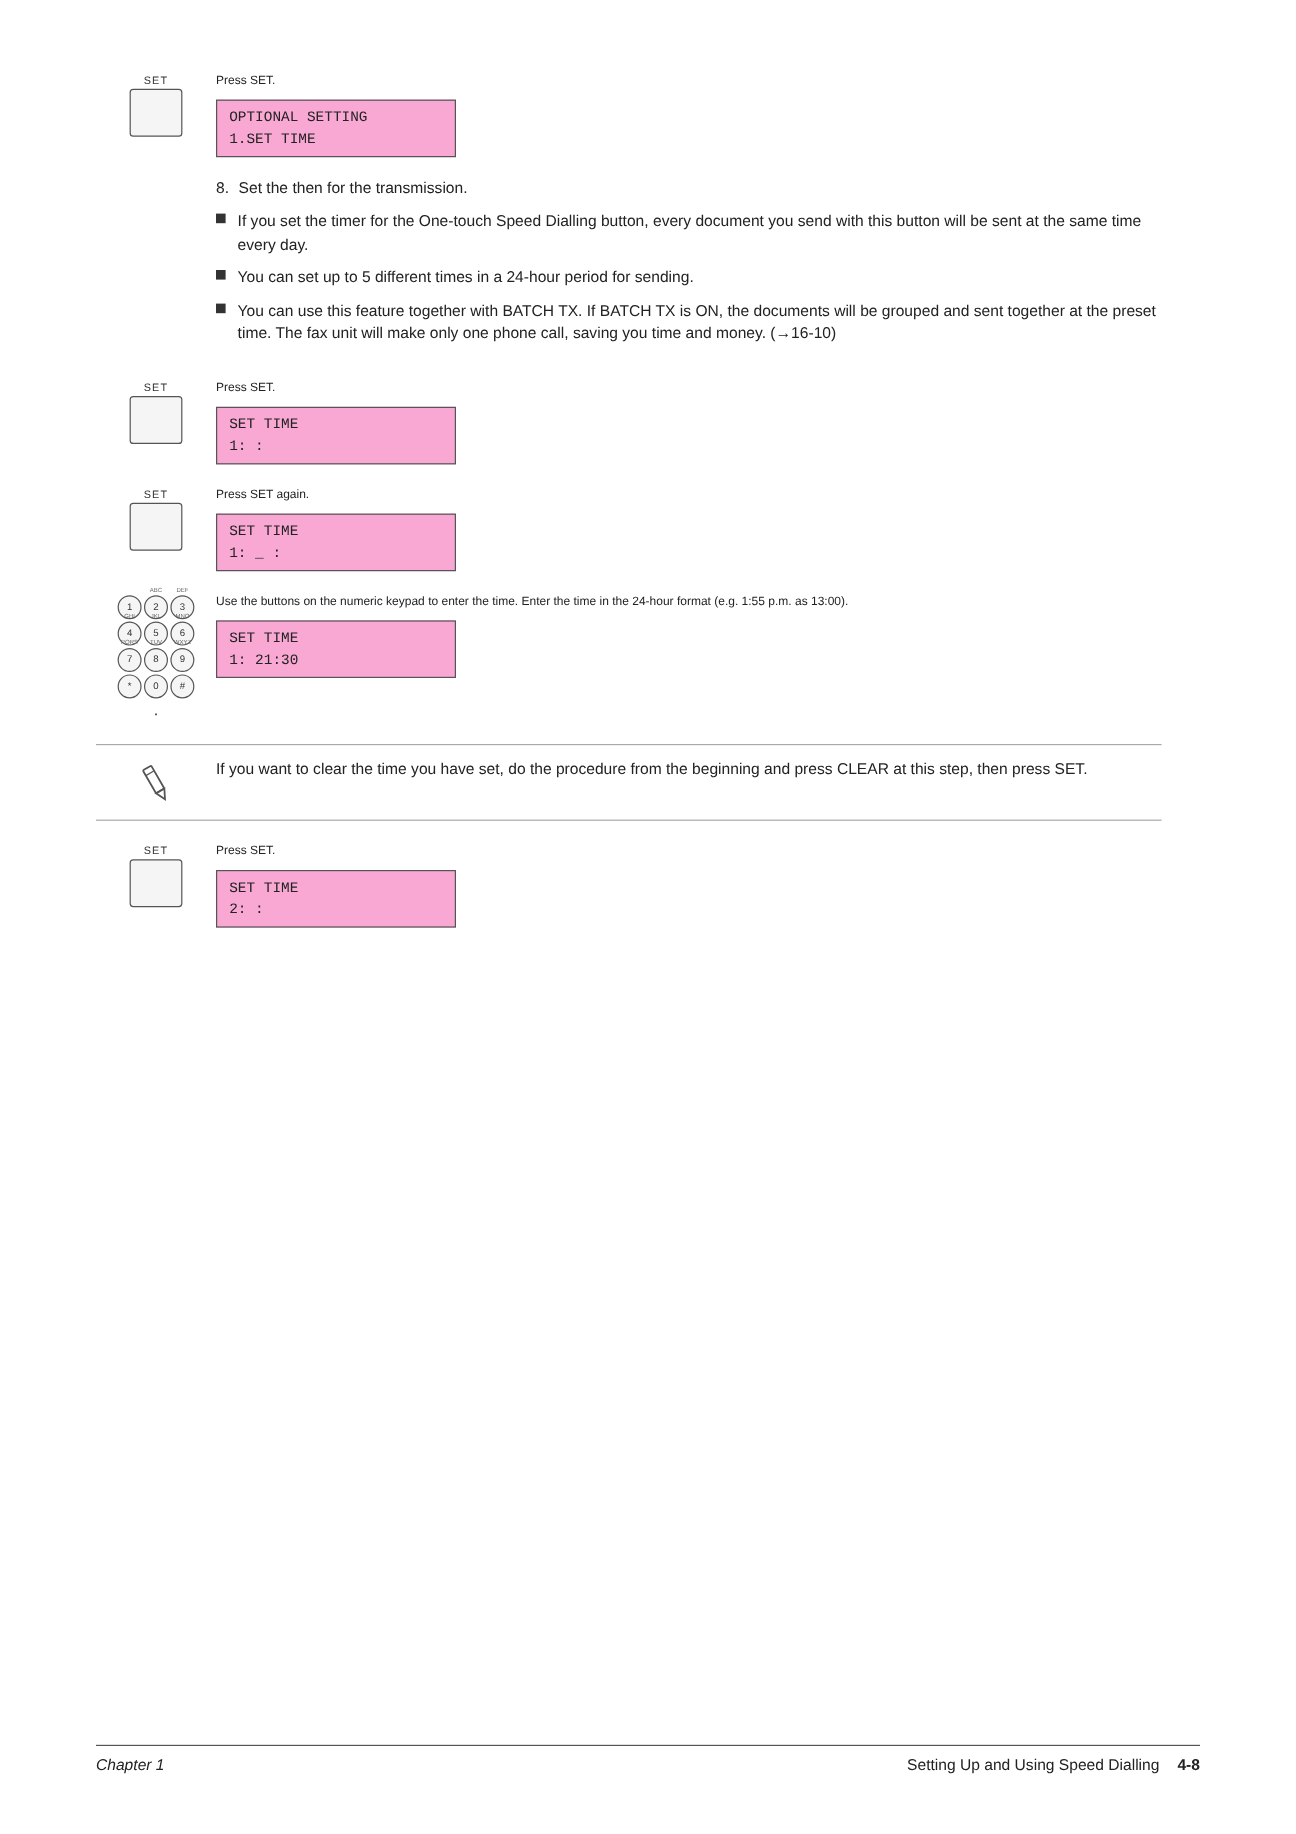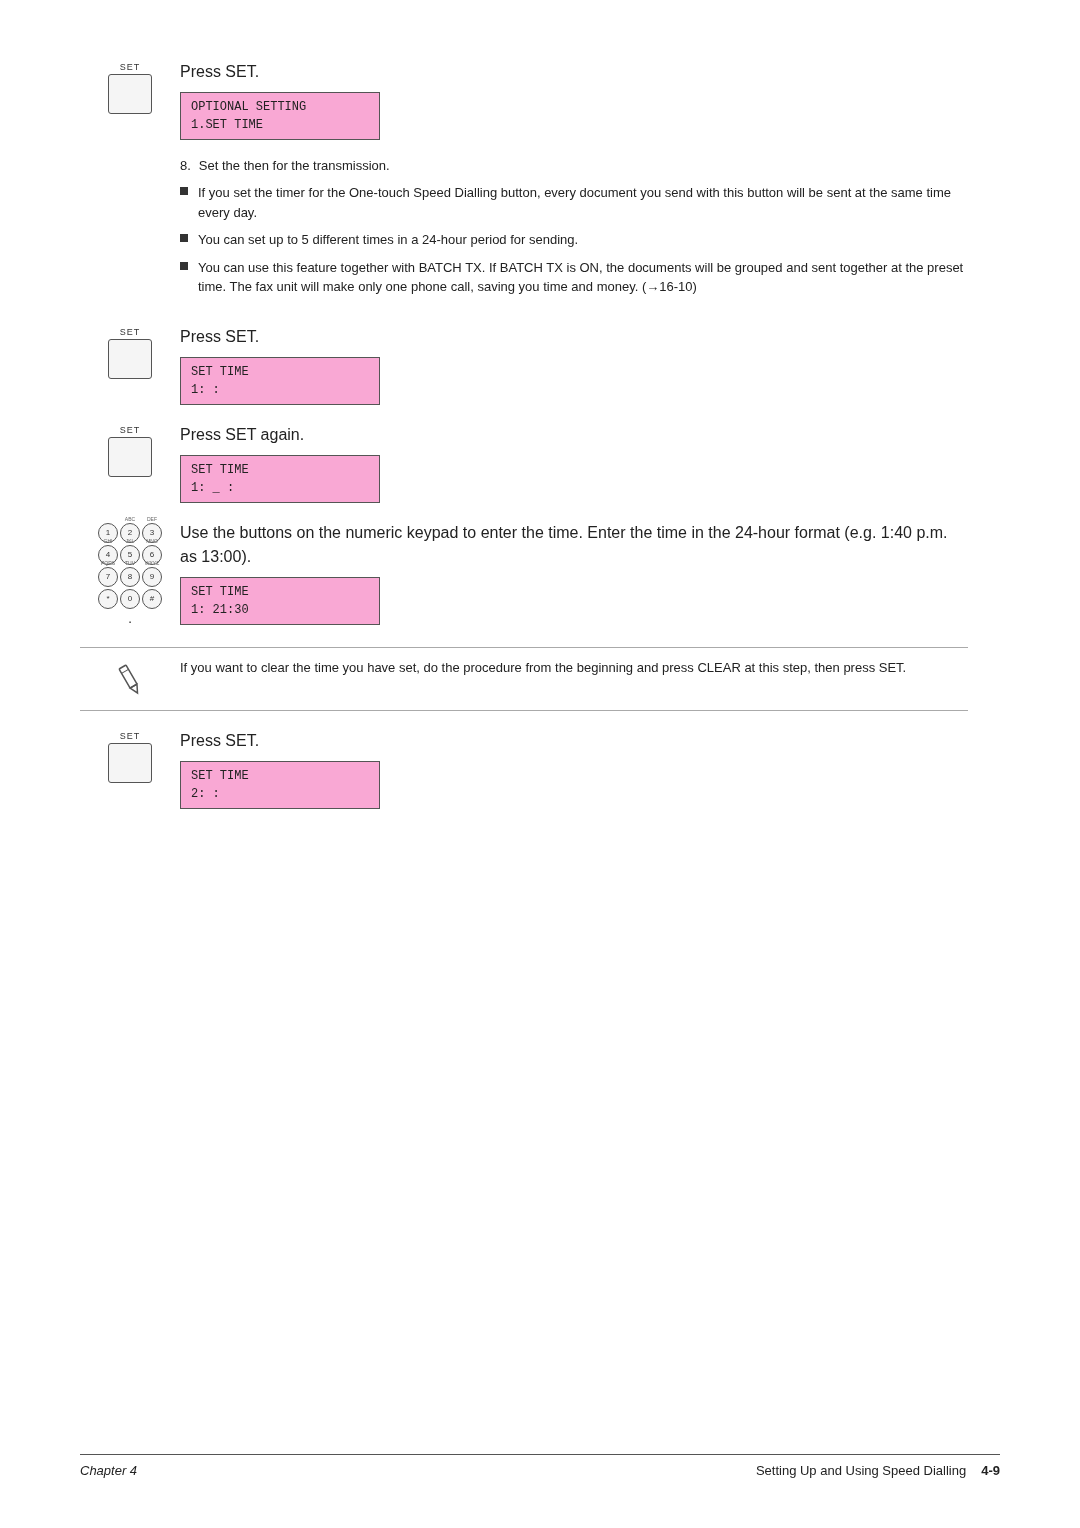--- a/index.html
+++ b/index.html
@@ -183,21 +183,21 @@
     }
     .footer-left {
       font-style: italic;
       font-size: 13px;
     }
     .footer-page {
       font-weight: bold;
     }
 
     .press-set-text {
-      font-size: 16px;
+      font-size: 10px;
       margin-bottom: 8px;
       line-height: 1.5;
     }
   </style>
 </head>
 <body>
 
 <div class="page">
 
   <div class="step-row">
@@ -325,21 +325,21 @@
           </div>
           <div class="keypad-key">
             <span>#</span>
           </div>
         </div>
 
         <div style="margin-top:4px; font-size:14px; color:#333; text-align:center;">·</div>
       </div>
     </div>
     <div class="step-content-col">
-      <p class="press-set-text">Use the buttons on the numeric keypad to enter the time. Enter the time in the 24-hour format (e.g. 1:40 p.m. as 13:00).</p>
+      <p class="press-set-text">Use the buttons on the numeric keypad to enter the time. Enter the time in the 24-hour format (e.g. 1:55 p.m. as 13:00).</p>
       <div class="lcd-box">
         <div>SET TIME</div>
         <div>1:          21:30</div>
       </div>
     </div>
   </div>
 
   <div class="note-box">
     <div class="note-icon-col">
 
@@ -366,20 +366,20 @@
     <div class="step-content-col">
       <p class="press-set-text">Press SET.</p>
       <div class="lcd-box">
         <div>SET TIME</div>
         <div>2:              :</div>
       </div>
     </div>
   </div>
 
   <div class="footer">
-    <span class="footer-left">Chapter 4</span>
+    <span class="footer-left">Chapter 1</span>
     <div style="display:flex; align-items:center; gap:15px;">
       <span>Setting Up and Using Speed Dialling</span>
-      <span class="footer-page">4-9</span>
+      <span class="footer-page">4-8</span>
     </div>
   </div>
 
 </div>
 
 </body></html>

